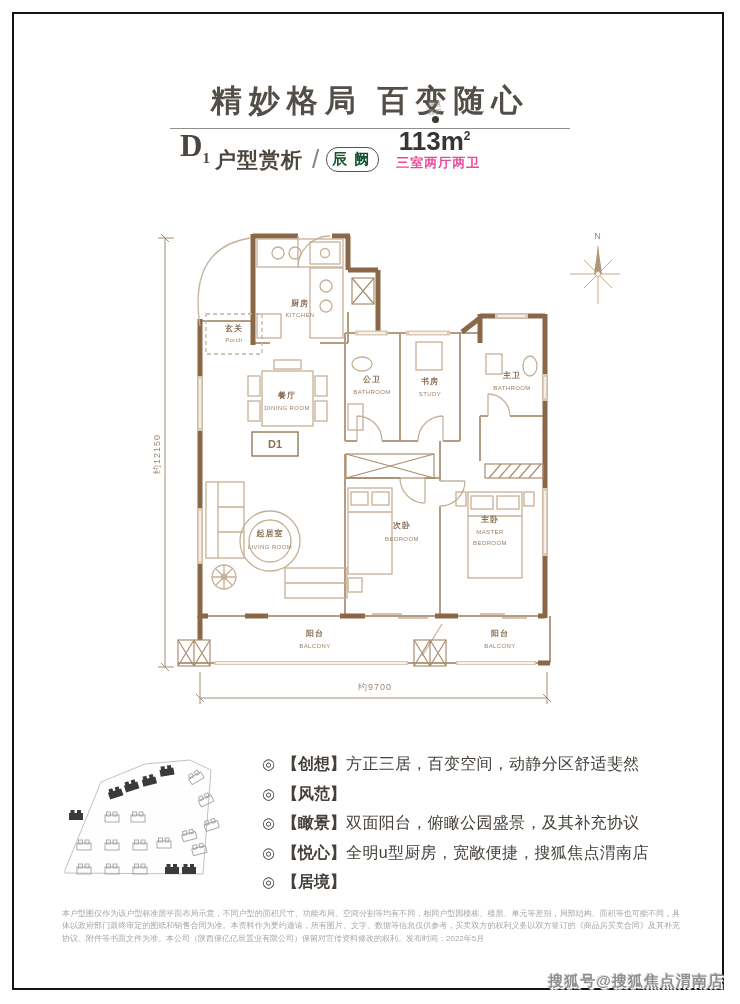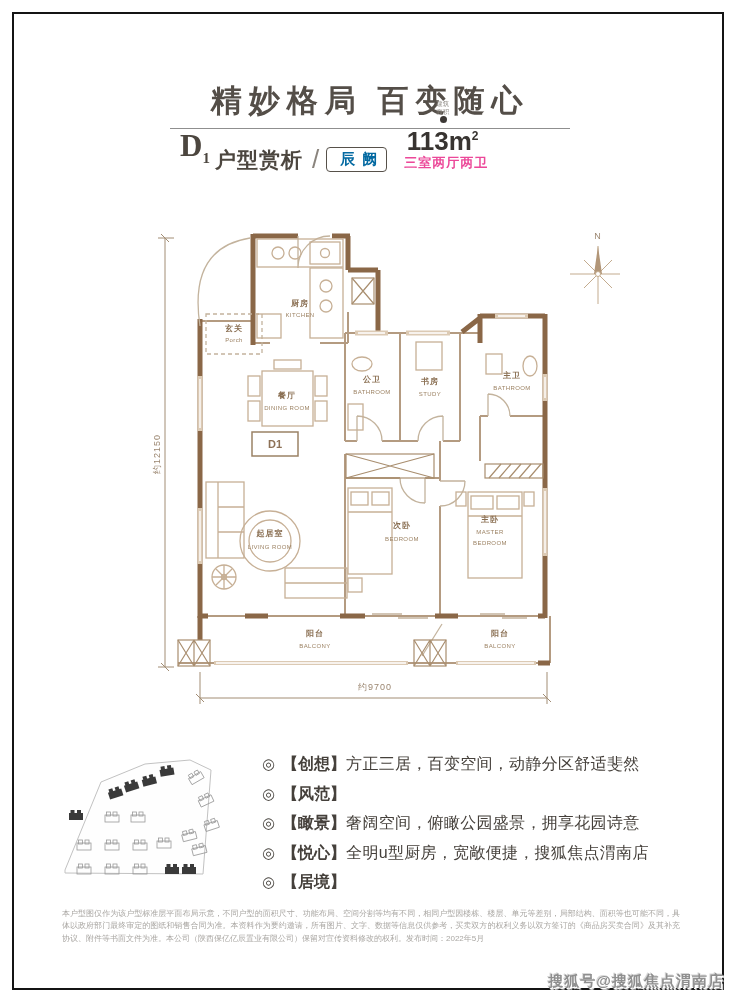--- a/index.html
+++ b/index.html
@@ -14,22 +14,22 @@
     font-family:"Liberation Serif",serif;font-weight:bold;font-size:31px;
     letter-spacing:7px;color:#544e48;}
   .divider{position:absolute;left:170px;top:128px;width:400px;height:1px;background:#8f8f8f;}
   .subtitle{position:absolute;left:180px;top:133px;width:420px;height:42px;
     display:flex;align-items:flex-end;color:#4c463f;}
   .plan-code{font-family:"Liberation Serif",serif;font-weight:bold;font-size:31px;line-height:34px;}
   .plan-code sub{font-size:15px;}
   .plan-suffix{font-family:"Liberation Serif",serif;font-weight:bold;font-size:21px;
     line-height:30px;margin-left:5px;letter-spacing:1px;text-align:center;}
   .slash{font-size:26px;line-height:32px;color:#8a847d;margin:0 7px 0 9px;font-weight:200;}
-  .badge{border:1.5px solid #57514a;border-radius:4px;font-size:15px;font-weight:bold;
-    letter-spacing:7px;padding:2px 2px 2px 13px;margin-bottom:3px;color:#0369a1;}
+  .badge{border:1.5px solid #57514a;border-radius:12px;font-size:15px;font-weight:bold;
+    letter-spacing:7px;padding:2px 2px 2px 5px;margin-bottom:3px;color:#14532d;}
   .area-wrap{display:flex;align-items:center;margin-left:10px;margin-bottom:1px;flex-direction:column;}
   .area-label{font-size:6.5px;color:#8b8781;line-height:1.25;text-align:center;}
   .dot{width:7px;height:7px;border-radius:50%;background:#3c3835;margin:0 3px 0 4px;}
   .area-value{font-size:26px;font-weight:bold;color:#383431;line-height:26px;}
   .area-value sup{font-size:12px;}
   .rooms-summary{font-size:13px;font-weight:bold;color:#ec4899;margin-left:7px;
     letter-spacing:1px;padding-bottom:2px;}
   
   .features{position:absolute;left:262px;top:754px;width:430px;}
   .feature-row{display:flex;align-items:flex-start;margin-bottom:10.5px;
@@ -269,21 +269,21 @@
     <span class="feature-tag">【创想】</span>
     <span class="feature-text">方正三居，百变空间，动静分区舒适斐然</span>
   </div>
   <div class="feature-row">
     <span class="feature-marker">◎</span>
     <span class="feature-tag">【风范】</span>
   </div>
   <div class="feature-row">
     <span class="feature-marker">◎</span>
     <span class="feature-tag">【瞰景】</span>
-    <span class="feature-text">奢阔空间，俯瞰公园盛景，拥享花园诗意</span>
+    <span class="feature-text">双面阳台，俯瞰公园盛景，及其补充协议</span>
   </div>
   <div class="feature-row">
     <span class="feature-marker">◎</span>
     <span class="feature-tag">【悦心】</span>
     <span class="feature-text">全明u型厨房，宽敞便捷，搜狐焦点渭南店</span>
   </div>
   <div class="feature-row">
     <span class="feature-marker">◎</span>
     <span class="feature-tag">【居境】</span>
   </div>

